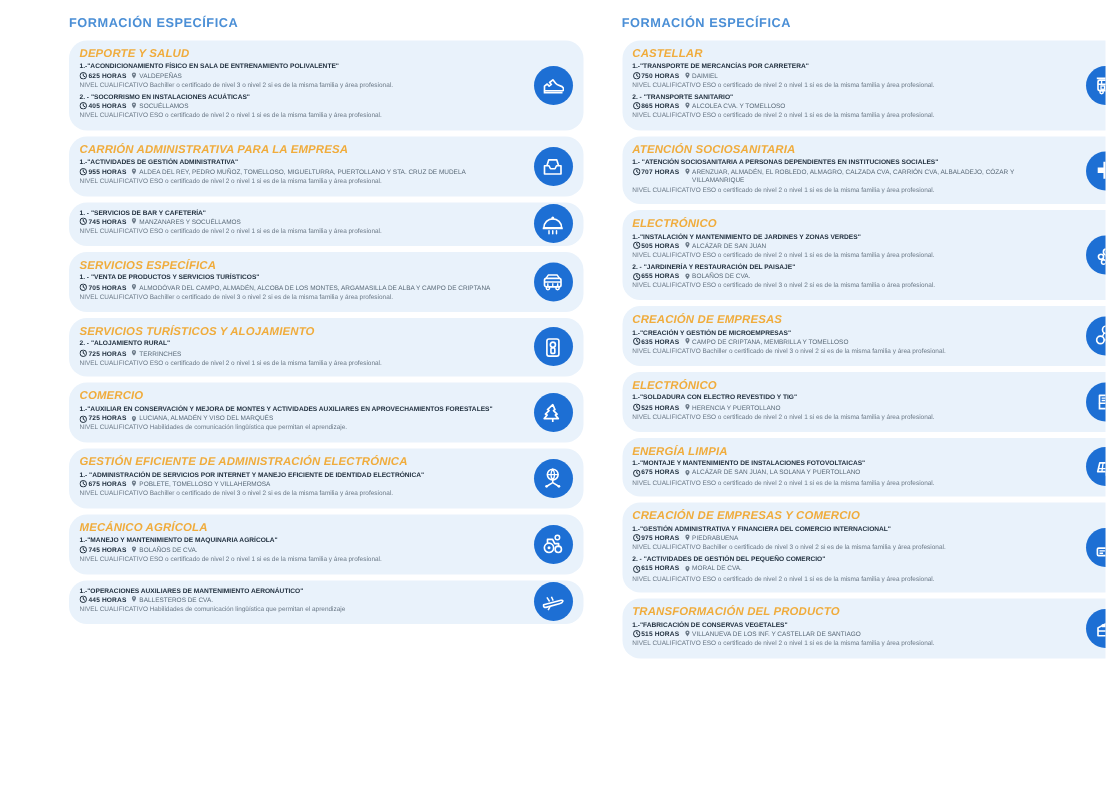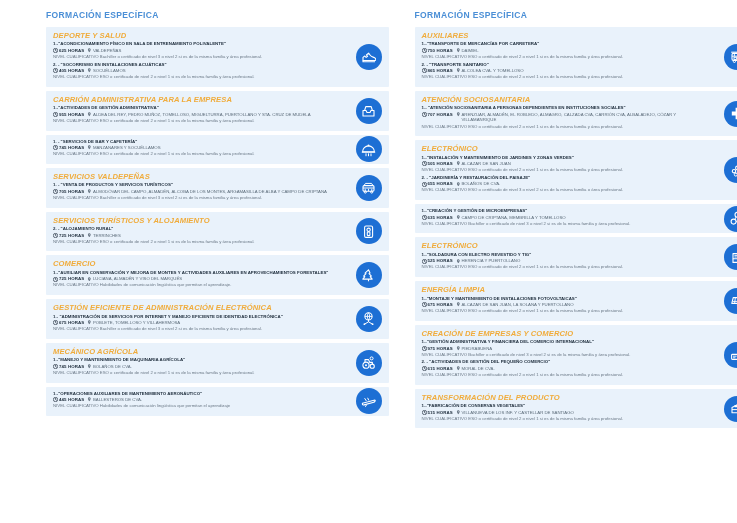--- a/index.html
+++ b/index.html
@@ -13,21 +13,21 @@
   .column { width: 368.5px; padding: 10px 12px 0 14px; position: relative; }
   .col-header {
     color: #4b8fd6;
     font-size: 8.5px;
     font-weight: bold;
     letter-spacing: 0.35px;
     margin-bottom: 7px;
   }
   .card {
     background: #e9f2fb;
-    border-radius: 1px;
+    border-radius: 12px;
     padding: 4px 44px 5px 7px;
     margin-bottom: 4px;
     position: relative;
     min-height: 26px;
   }
   .card-title {
     color: #f0ac3c;
     font-style: italic;
     font-weight: bold;
     font-size: 7.6px;
@@ -199,21 +199,21 @@
         <div class="card-icon">
           <svg viewBox="0 0 15 15">
             <path d="M1.6 9.8a5.9 5.9 0 0 1 11.8 0z" fill="none" stroke="#fff" stroke-width="1.1" stroke-linejoin="round"></path>
             <path d="M.8 10.2h13.4" stroke="#fff" stroke-width="1.1"></path>
             <circle cx="7.5" cy="3.4" r="1" fill="#fff"></circle>
             <path d="M5 11.8v2M7.5 11.8v2M10 11.8v2" stroke="#fff" stroke-width="1" stroke-linecap="round"></path>
           </svg>
         </div>
       </div>
       <div class="card">
-        <div class="card-title">SERVICIOS VALDEPEÑAS</div>
+        <div class="card-title">SERVICIOS ESPECÍFICA</div>
         <div class="course">
           <div class="course-name">1. - "VENTA DE PRODUCTOS Y SERVICIOS TURÍSTICOS"</div>
           <div class="meta">
             <span class="meta-item">
               <svg class="ic" width="5" height="5" viewBox="0 0 12 12" style="margin-top:.3px">
                 <circle cx="6" cy="6" r="5.2" fill="none" stroke="#1c2b3a" stroke-width="1.6"></circle>
                 <path d="M6 3.2V6l2.2 1.4" stroke="#1c2b3a" stroke-width="1.6" fill="none" stroke-linecap="round"></path>
               </svg>
               <span class="hours">705 HORAS</span>
             </span>
@@ -389,21 +389,21 @@
           </svg>
         </div>
       </div>
     </div>
   <div class="column">
       <div class="col-header">FORMACIÓN ESPECÍFICA</div>
     <svg class="corner-mark" viewBox="0 0 16 22">
       <path d="M3 22 L3 8 Q3 2 8 2 Q13 2 13 8 L13 22" fill="none" stroke="#f0ac3c" stroke-width="1.1"></path>
     </svg>
   <div class="card">
-        <div class="card-title">AUXILIARES</div>
+        <div class="card-title">CASTELLAR</div>
         <div class="course">
           <div class="course-name">1.-"TRANSPORTE DE MERCANCÍAS POR CARRETERA"</div>
           <div class="meta">
             <span class="meta-item">
               <svg class="ic" width="5" height="5" viewBox="0 0 12 12" style="margin-top:.3px">
                 <circle cx="6" cy="6" r="5.2" fill="none" stroke="#1c2b3a" stroke-width="1.6"></circle>
                 <path d="M6 3.2V6l2.2 1.4" stroke="#1c2b3a" stroke-width="1.6" fill="none" stroke-linecap="round"></path>
               </svg>
               <span class="hours">750 HORAS</span>
             </span>
@@ -526,20 +526,21 @@
             <circle cx="7.5" cy="5" r=".6" fill="#fff"></circle>
             <circle cx="4" cy="8.2" r="1.7" fill="none" stroke="#fff" stroke-width="1.1"></circle>
             <circle cx="11" cy="8.2" r="1.7" fill="none" stroke="#fff" stroke-width="1.1"></circle>
             <circle cx="5.8" cy="11.6" r="1.5" fill="none" stroke="#fff" stroke-width="1"></circle>
             <circle cx="9.2" cy="11.6" r="1.5" fill="none" stroke="#fff" stroke-width="1"></circle>
             <path d="M7.5 7v1.4M6 9.4 5.2 10.3M9 9.4l.8.9" stroke="#fff" stroke-width=".9"></path>
           </svg>
         </div>
       </div>
       <div class="card">
+        <div class="card-title">CREACIÓN DE EMPRESAS</div>
         <div class="course">
           <div class="course-name">1.-"CREACIÓN Y GESTIÓN DE MICROEMPRESAS"</div>
           <div class="meta">
             <span class="meta-item">
               <svg class="ic" width="5" height="5" viewBox="0 0 12 12" style="margin-top:.3px">
                 <circle cx="6" cy="6" r="5.2" fill="none" stroke="#1c2b3a" stroke-width="1.6"></circle>
                 <path d="M6 3.2V6l2.2 1.4" stroke="#1c2b3a" stroke-width="1.6" fill="none" stroke-linecap="round"></path>
               </svg>
               <span class="hours">635 HORAS</span>
             </span>

